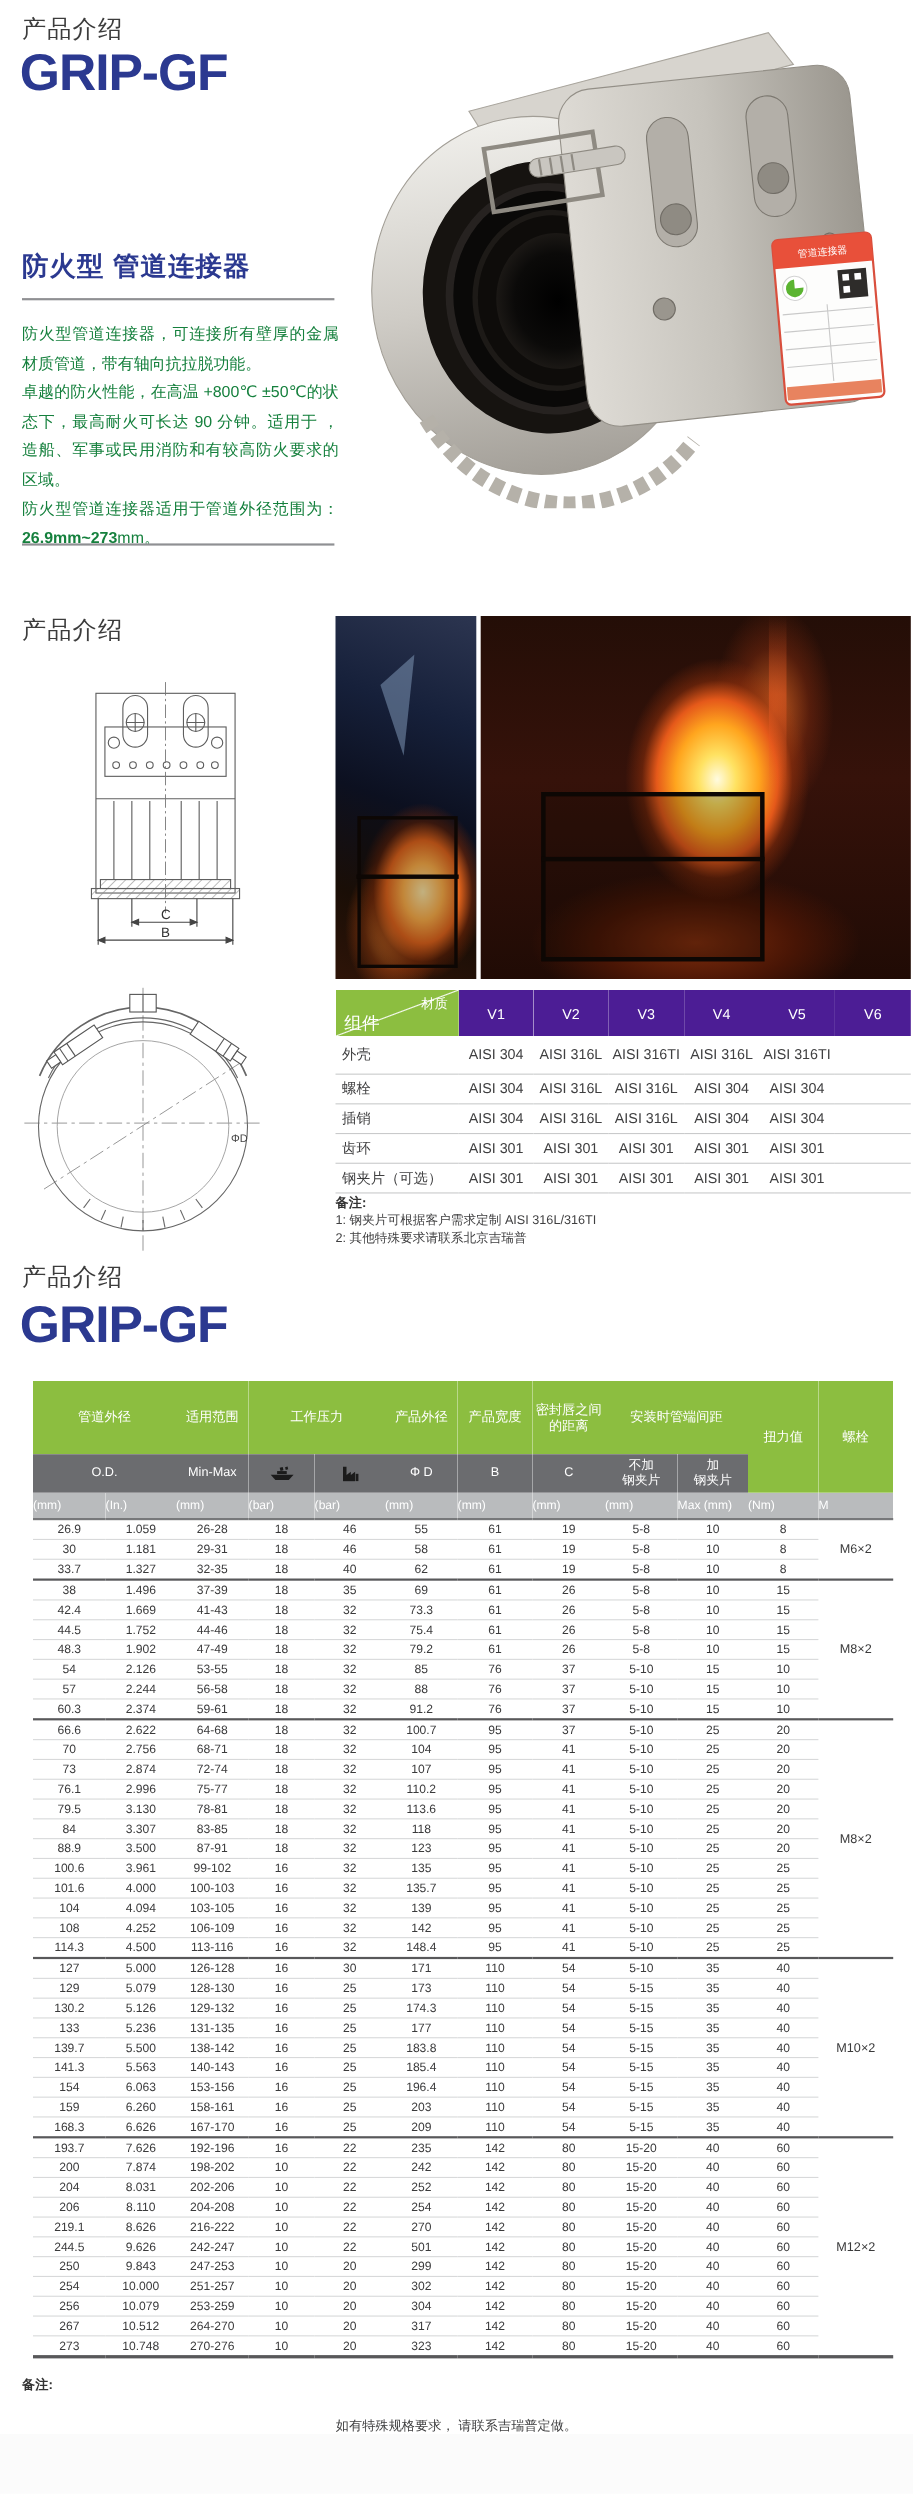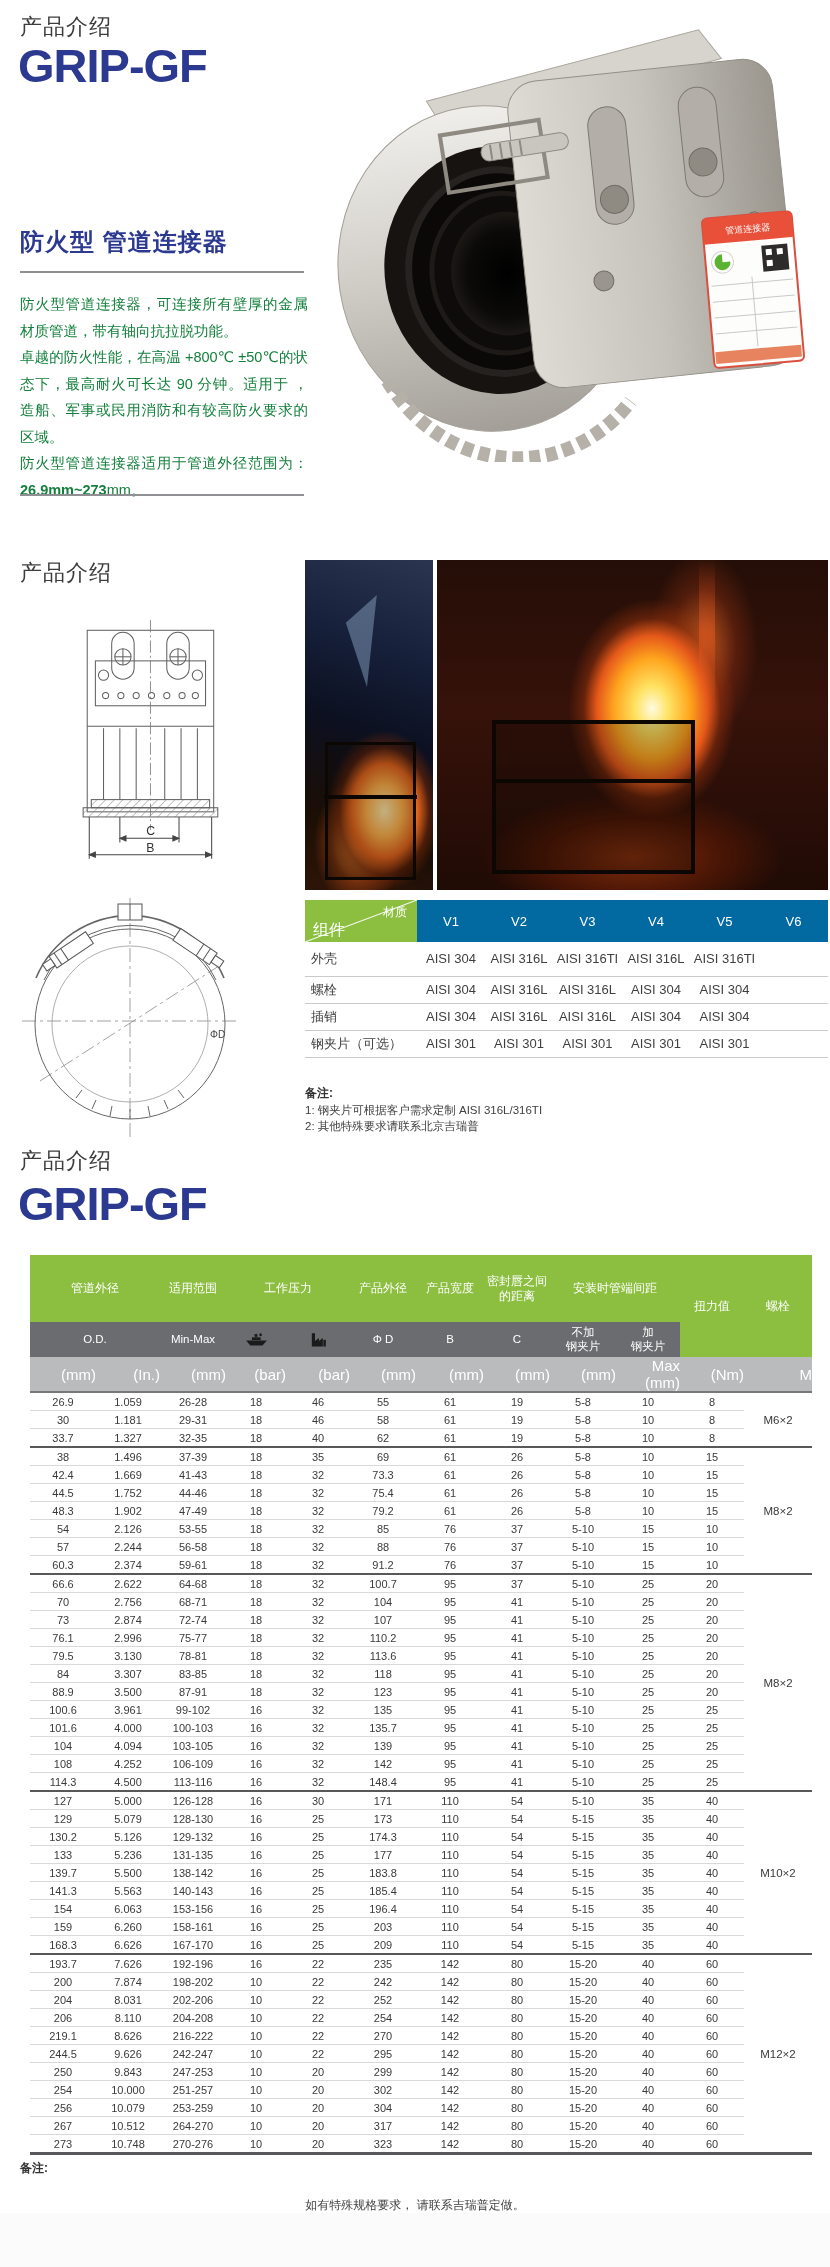--- a/index.html
+++ b/index.html
@@ -34,38 +34,38 @@
   .fire1 .stand{left:16%;bottom:3%;width:66%;height:40%;}
   .fire2 .stand{left:14%;bottom:5%;width:50%;height:44%;border-width:4px;}
   .fire .stand::before{content:"";position:absolute;left:-4px;right:-4px;top:38%;height:4px;background:#0d0704;}
   .fire2::after{content:"";position:absolute;left:67%;top:0;width:16px;height:48%;
     background:linear-gradient(180deg,rgba(230,80,30,0) 0%,rgba(235,90,35,.5) 45%,rgba(120,30,10,0) 100%);}
 
   
   table{border-collapse:collapse;table-layout:fixed;}
   .mat{width:523px;font-size:13px;}
   .mat th,.mat td{padding:0;overflow:hidden;}
-  .mat thead th{background:#0369a1;color:#fff;font-weight:normal;height:42px;font-size:13px;}
+  .mat thead th{background:#4c1d95;color:#fff;font-weight:normal;height:42px;font-size:13px;}
   .mat thead th.corner{position:relative;
     background-image:linear-gradient(to bottom right, rgba(0,0,0,0) calc(50% - 1px), rgba(255,255,255,.95) 50%, rgba(0,0,0,0) calc(50% + 1px));
     background-color:#8cbe40;}
   .mat .corner-top{position:absolute;top:4px;right:10px;font-size:12px;}
   .mat .corner-bot{position:absolute;bottom:1px;left:8px;font-size:16px;}
   .mat tbody td{border-bottom:1px solid #c9cacb;text-align:center;color:#3f3f40;height:26px;line-height:1.15;}
   .mat tbody tr.tall td{height:34px;}
   .mat tbody td.lbl{text-align:left;padding-left:6px;}
   .notes-title{font-weight:bold;font-size:12px;color:#333;}
   .notes-line{font-size:11.5px;color:#3f3f40;line-height:16px;}
 
   
   .spec{width:782px;}
   .spec th,.spec td{padding:0;overflow:hidden;}
   .spec .gh{background:#8cbe40;color:#fff;font-weight:normal;font-size:12px;height:67px;vertical-align:middle;line-height:1.25;}
   .spec .dh{background:#6b6c6f;color:#fff;font-weight:normal;font-size:11.5px;height:35px;vertical-align:middle;white-space:pre-line;line-height:1.15;}
-  .spec .uh{background:#b9bbbd;color:#fff;font-size:15px;height:23px;text-align:right;border-bottom:2px solid #77787a;}
+  .spec .uh{background:#b9bbbd;color:#fff;font-size:11px;height:23px;text-align:left;border-bottom:2px solid #77787a;}
   .spec .dc{height:17px;font-size:11px;text-align:center;color:#3a3a3b;border-bottom:1px solid #d8d9da;}
   .spec tr.gend td{border-bottom:2px solid #58585a;}
   .spec td.bolt{border-bottom:2px solid #58585a;font-size:11.5px;text-align:center;color:#3a3a3b;background:#fff;}
   .spec{border-bottom:3px solid #58585a;}
   .ic{width:25px;height:15px;fill:#1b1b1b;vertical-align:middle;}
 
   
   .f-note-title{font-weight:bold;font-size:12px;color:#333;}
   .f-note{font-size:12px;color:#3f3f40;}
   .badge-row{display:flex;align-items:center;gap:9px;}
@@ -317,20 +317,29 @@
           <tr>
             <td class="lbl">插销</td>
             <td>AISI 304</td>
             <td>AISI 316L</td>
             <td>AISI 316L</td>
             <td>AISI 304</td>
             <td>AISI 304</td>
             <td></td>
           </tr>
           <tr>
+            <td class="lbl">齿环</td>
+            <td>AISI 301</td>
+            <td>AISI 301</td>
+            <td>AISI 301</td>
+            <td>AISI 301</td>
+            <td>AISI 301</td>
+            <td></td>
+          </tr>
+          <tr>
             <td class="lbl">钢夹片（可选）</td>
             <td>AISI 301</td>
             <td>AISI 301</td>
             <td>AISI 301</td>
             <td>AISI 301</td>
             <td>AISI 301</td>
             <td></td>
           </tr>
         </tbody>
       </table>
@@ -881,21 +890,21 @@
             <td class="dc">15-20</td>
             <td class="dc">40</td>
             <td class="dc">60</td>
           </tr>
           <tr>
             <td class="dc">244.5</td>
             <td class="dc">9.626</td>
             <td class="dc">242-247</td>
             <td class="dc">10</td>
             <td class="dc">22</td>
-            <td class="dc">295</td>
+            <td class="dc">501</td>
             <td class="dc">142</td>
             <td class="dc">80</td>
             <td class="dc">15-20</td>
             <td class="dc">40</td>
             <td class="dc">60</td>
           </tr>
           <tr>
             <td class="dc">250</td>
             <td class="dc">9.843</td>
             <td class="dc">247-253</td>

